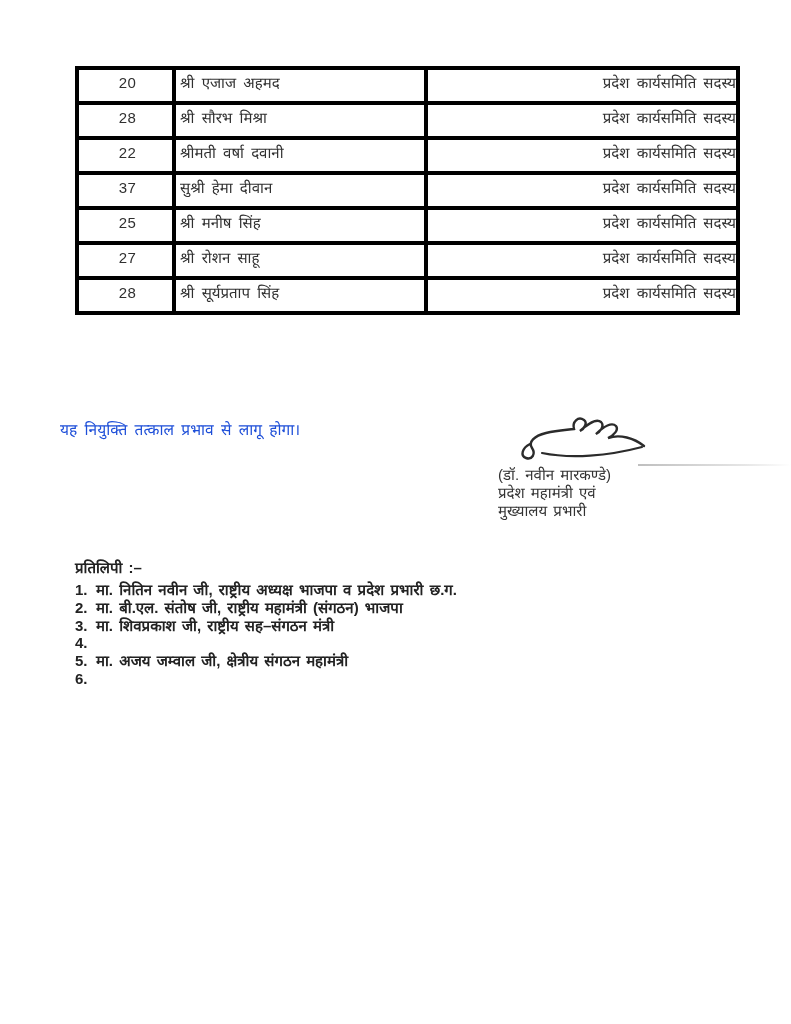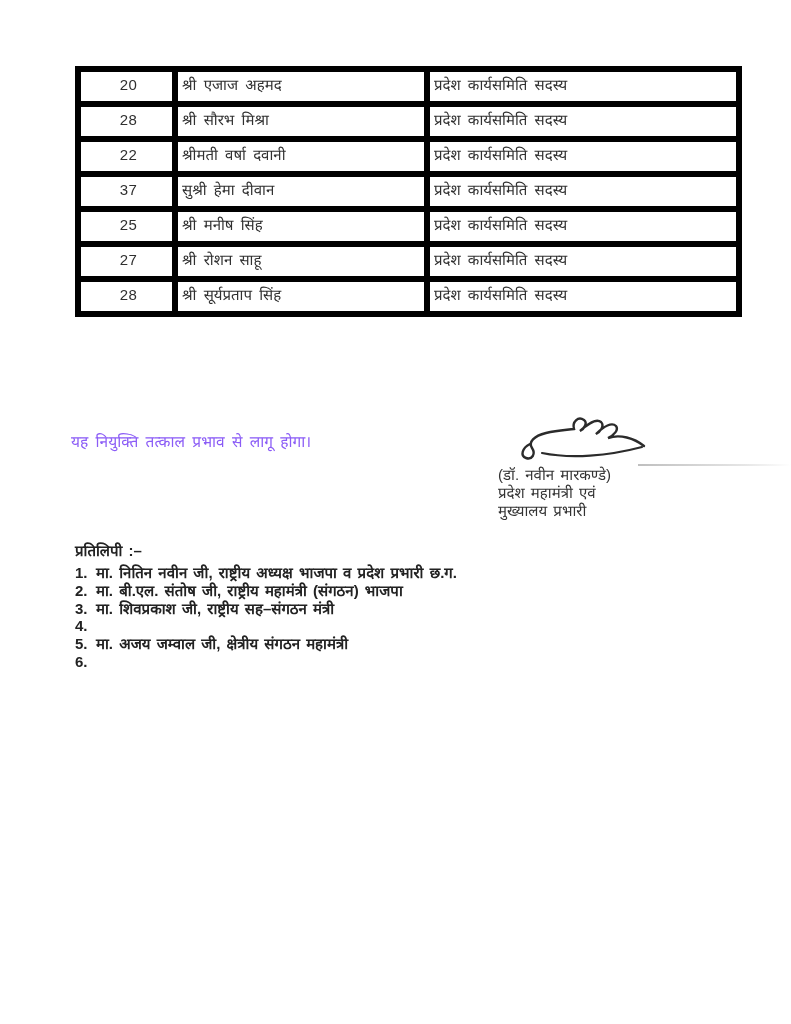--- a/index.html
+++ b/index.html
@@ -15,37 +15,37 @@
   }
 
   
   table.appointments {
     position:absolute; left:75px; top:66px;
     width:643px;
     border-collapse:collapse;
     table-layout:fixed;
   }
   table.appointments td {
-    border:6px solid #000000;
+    border:4px solid #000000;
     height:35px;
     vertical-align:top;
     padding:3px 0 0 4px;
     font-size:15px;
     line-height:20px;
     word-spacing:3px;
     color:#303030;
   }
   td.sno { width:97px; text-align:center; font-size:14px; letter-spacing:0.5px; }
   td.name { width:252px; }
-  td.desig { width:312px; }
+  td.desig { width:312px;text-align:right; }
 
   
   .effective-note {
-    position:absolute; left:71px; top:418px;
-    font-size:15.5px; word-spacing:3px; color:#8b5cf6;margin-top:12px;
+    position:absolute; left:60px; top:418px;
+    font-size:15.5px; word-spacing:3px; color:#1d4ed8;
   }
 
   
   .signature-wrap {
     position:absolute; left:516px; top:408px;
     width:140px; height:56px;
   }
   .scan-line {
     position:absolute; left:638px; top:464px;
     width:153px; height:2px;
@@ -53,21 +53,21 @@
   }
   .signatory {
     position:absolute; left:498px; top:466px;
     width:170px;
     text-align:left;
     font-size:15px; line-height:18px; word-spacing:2px; color:#333;
   }
 
   
   .copies {
-    position:absolute; left:75px; top:541px;
+    position:absolute; left:75px; top:558px;
     width:480px;
     font-size:15px; color:#222;
   }
   .copies .heading {
     font-weight:bold; line-height:20px; margin-bottom:3px; word-spacing:2px;
   }
   .copies .item {
     display:flex; line-height:17.8px; font-weight:bold; word-spacing:2px;
   }
   .copies .item .num { width:21px; flex:0 0 21px; }

